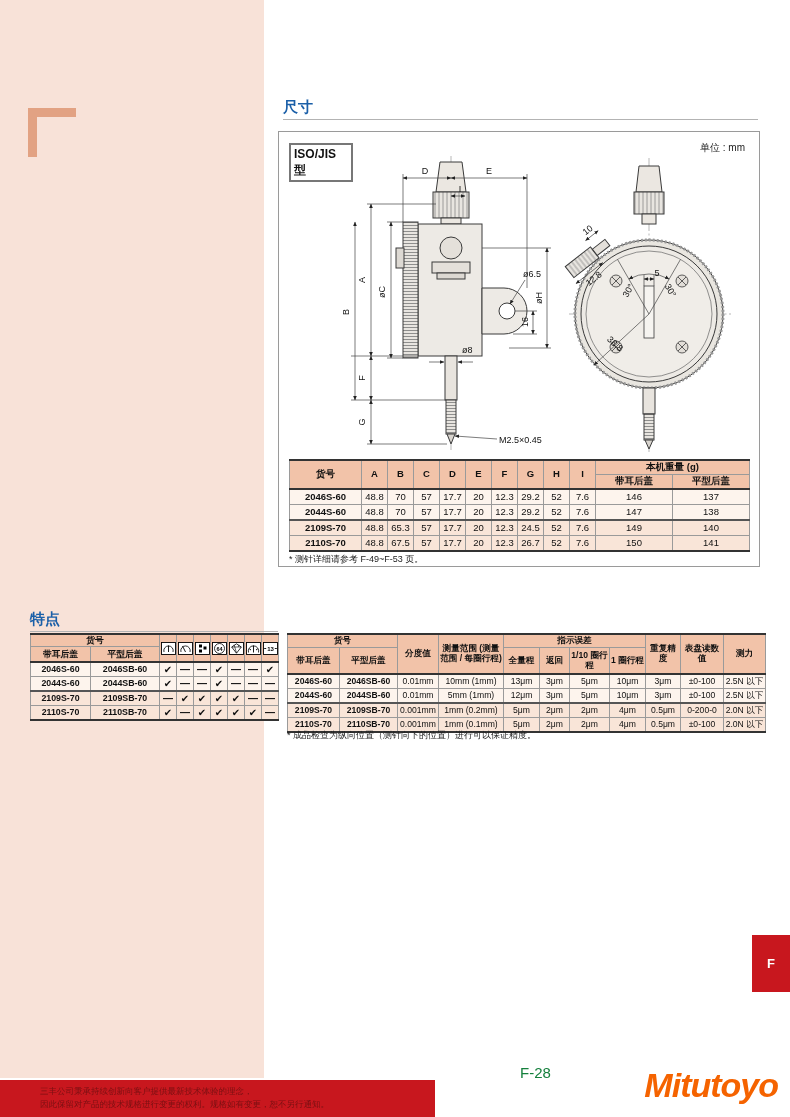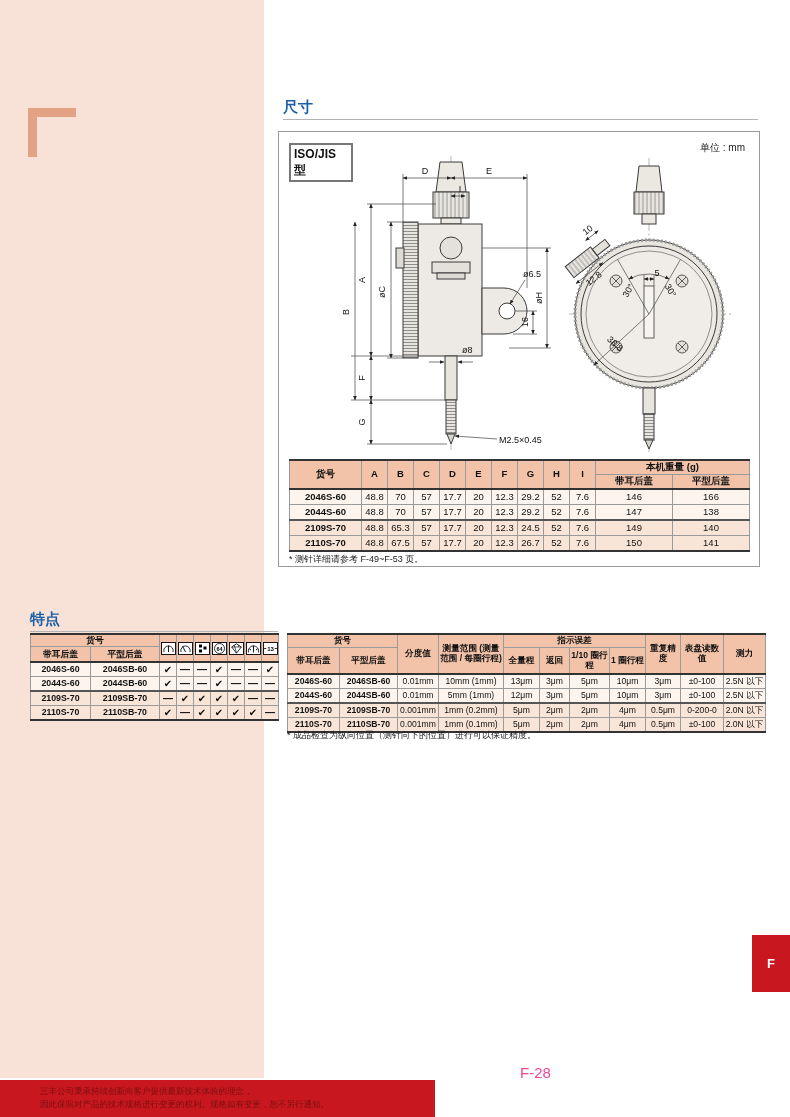--- a/index.html
+++ b/index.html
@@ -36,21 +36,21 @@
   #feat-table td:nth-child(n+3){font-weight:bold;font-size:10px;}
   #feat-table th{font-size:8.8px;}
   #spec-table{position:absolute;left:287px;top:633px;width:478px;font-size:8.6px;}
   #spec-table td{height:13px;}
   #spec-table th{font-size:8.6px;}
   .icon-box{display:block;margin:1px auto;}
   .footnote{position:absolute;font-size:9px;color:#222;}
   
   .footer-band{position:absolute;left:0;top:1080px;width:435px;height:37px;background:#c8171e;}
   .footer-band .txt{position:absolute;left:40px;top:5px;font-size:8.5px;line-height:1.55;color:#7a1012;}
-  .page-number{position:absolute;left:520px;top:1064px;font-size:15px;color:#ec4899;}
+  .page-number{position:absolute;left:520px;top:1064px;font-size:15px;color:#15803d;}
   .logo{position:absolute;right:12px;top:1066px;font-size:34px;font-weight:bold;font-style:italic;
         letter-spacing:-1px;color:#f56300;}
   .side-tab{position:absolute;left:752px;top:935px;width:38px;height:57px;background:#c8171e;
             color:#fff;font-size:13px;font-weight:bold;display:flex;align-items:center;justify-content:center;}
 </style>
 </head>
 <body>
 
 <div class="page">
 
@@ -239,21 +239,21 @@
             <td>48.8</td>
             <td>70</td>
             <td>57</td>
             <td>17.7</td>
             <td>20</td>
             <td>12.3</td>
             <td>29.2</td>
             <td>52</td>
             <td>7.6</td>
             <td>146</td>
-            <td>166</td>
+            <td>137</td>
           </tr>
           <tr>
             <td class="b">2044S-60</td>
             <td>48.8</td>
             <td>70</td>
             <td>57</td>
             <td>17.7</td>
             <td>20</td>
             <td>12.3</td>
             <td>29.2</td>
@@ -512,14 +512,15 @@
 
   <div class="side-tab">F</div>
 
   <div class="footer-band">
     <div class="txt">
       <div>三丰公司秉承持续创新向客户提供最新技术体验的理念，</div>
       <div>因此保留对产品的技术规格进行变更的权利。规格如有变更，恕不另行通知。</div>
     </div>
   </div>
   <div class="page-number">F-28</div>
+  <div class="logo">Mitutoyo</div>
 
 </div>
 
 </body></html>

